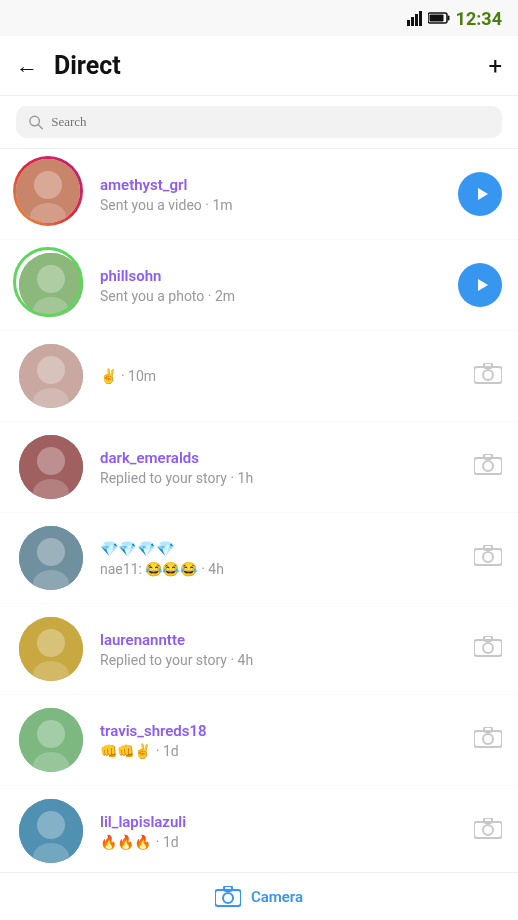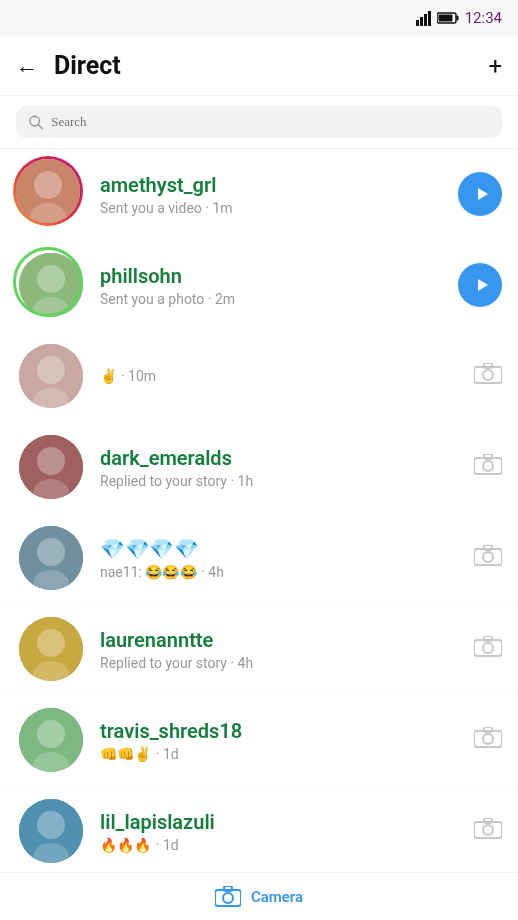--- a/index.html
+++ b/index.html
@@ -16,23 +16,23 @@
     .status-bar {
       height: 36px;
       background: #f8f8f8;
       display: flex;
       align-items: center;
       justify-content: flex-end;
       padding: 0 16px;
       gap: 6px;
     }
     .status-bar-time {
-      font-size: 15px;
-      font-weight: 400;
-      color: #701a75;
+      font-size: 18px;
+      font-weight: 700;
+      color: #4d7c0f;
     }
     .status-icons {
       display: flex;
       align-items: center;
       gap: 5px;
     }
 
     
     .header {
       height: 60px;
@@ -97,23 +97,23 @@
     }
     .avatar-wrap {
       position: relative;
       flex-shrink: 0;
     }
     .msg-content {
       flex: 1;
       min-width: 0;
     }
     .msg-username {
-      font-size: 20px;
+      font-size: 15px;
       font-weight: 600;
-      color: #15803d;
+      color: #8b5cf6;
       margin-bottom: 3px;
     }
     .msg-preview {
       font-size: 14px;
       color: #999;
       white-space: nowrap;
       overflow: hidden;
       text-overflow: ellipsis;
     }
     .msg-action {

